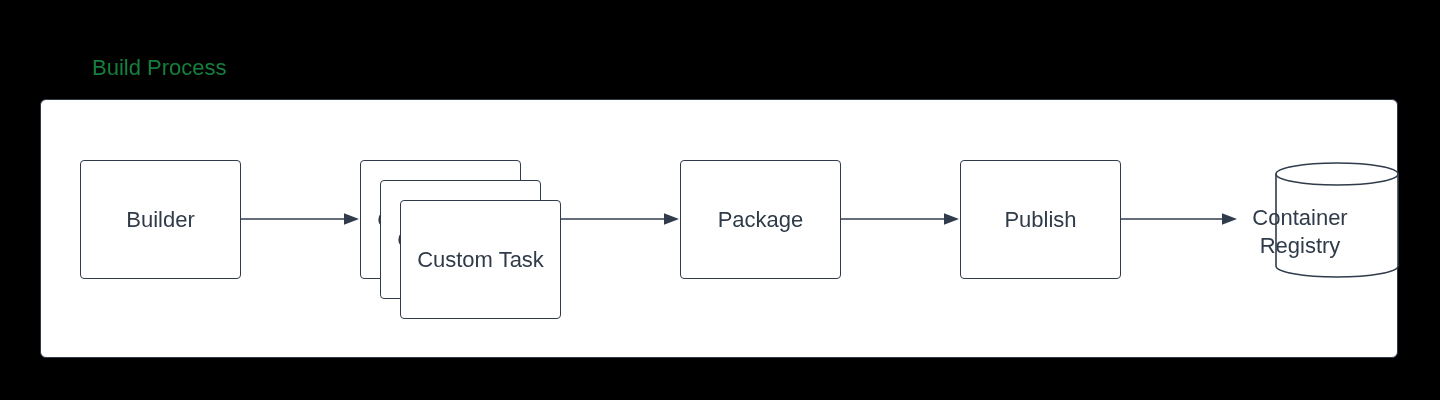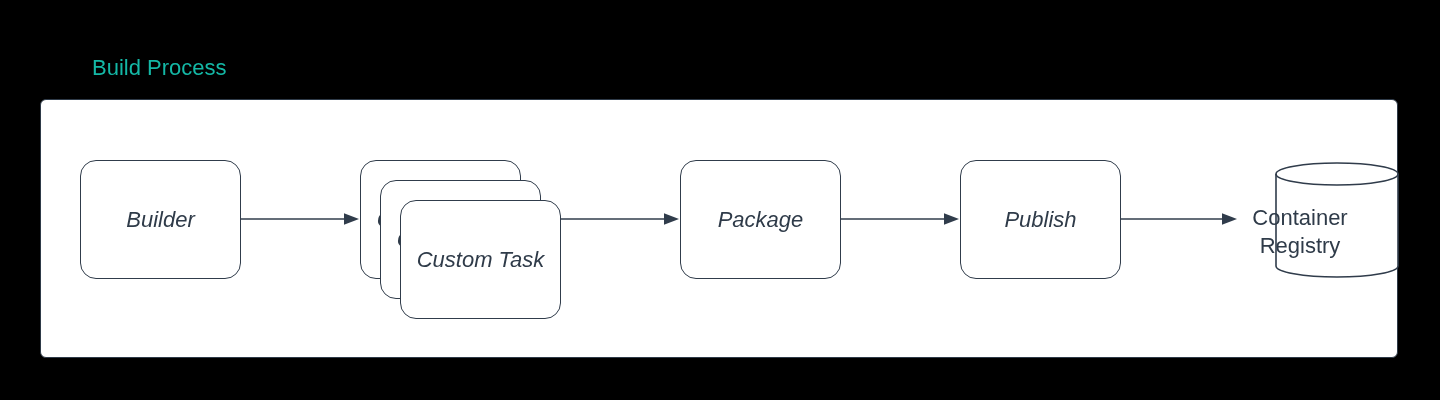--- a/index.html
+++ b/index.html
@@ -16,21 +16,21 @@
     width: 1440px;
     height: 400px;
   }
   .diagram-title {
     position: absolute;
     left: 92px;
     top: 55px;
     font-size: 22px;
     line-height: 26px;
     font-weight: 500;
-    color: #14b8a6;
+    color: #15803d;
     white-space: nowrap;
   }
   .panel {
     position: absolute;
     left: 40px;
     top: 99px;
     width: 1358px;
     height: 259px;
     background: #ffffff;
     border: 1.5px solid #2E3A48;
@@ -46,30 +46,29 @@
     height: 400px;
     z-index: 2;
     pointer-events: none;
   }
   .node {
     position: absolute;
     width: 161px;
     height: 119px;
     background: #ffffff;
     border: 1.5px solid #303C4B;
-    border-radius: 16px;
+    border-radius: 4px;
     box-sizing: border-box;
     display: flex;
     align-items: center;
     justify-content: center;
     font-size: 22px;
     color: #2F3B49;
     white-space: nowrap;
     z-index: 3;
-    font-style: italic;
   }
   .node-builder  { left: 80px;  top: 160px; }
   .node-package  { left: 680px; top: 160px; }
   .node-publish  { left: 960px; top: 160px; }
   .stack-back    { left: 360px; top: 160px; }
   .stack-middle  { left: 380px; top: 180px; }
   .stack-front   { left: 400px; top: 200px; }
   .cylinder-wrap {
     position: absolute;
     left: 1238px;

